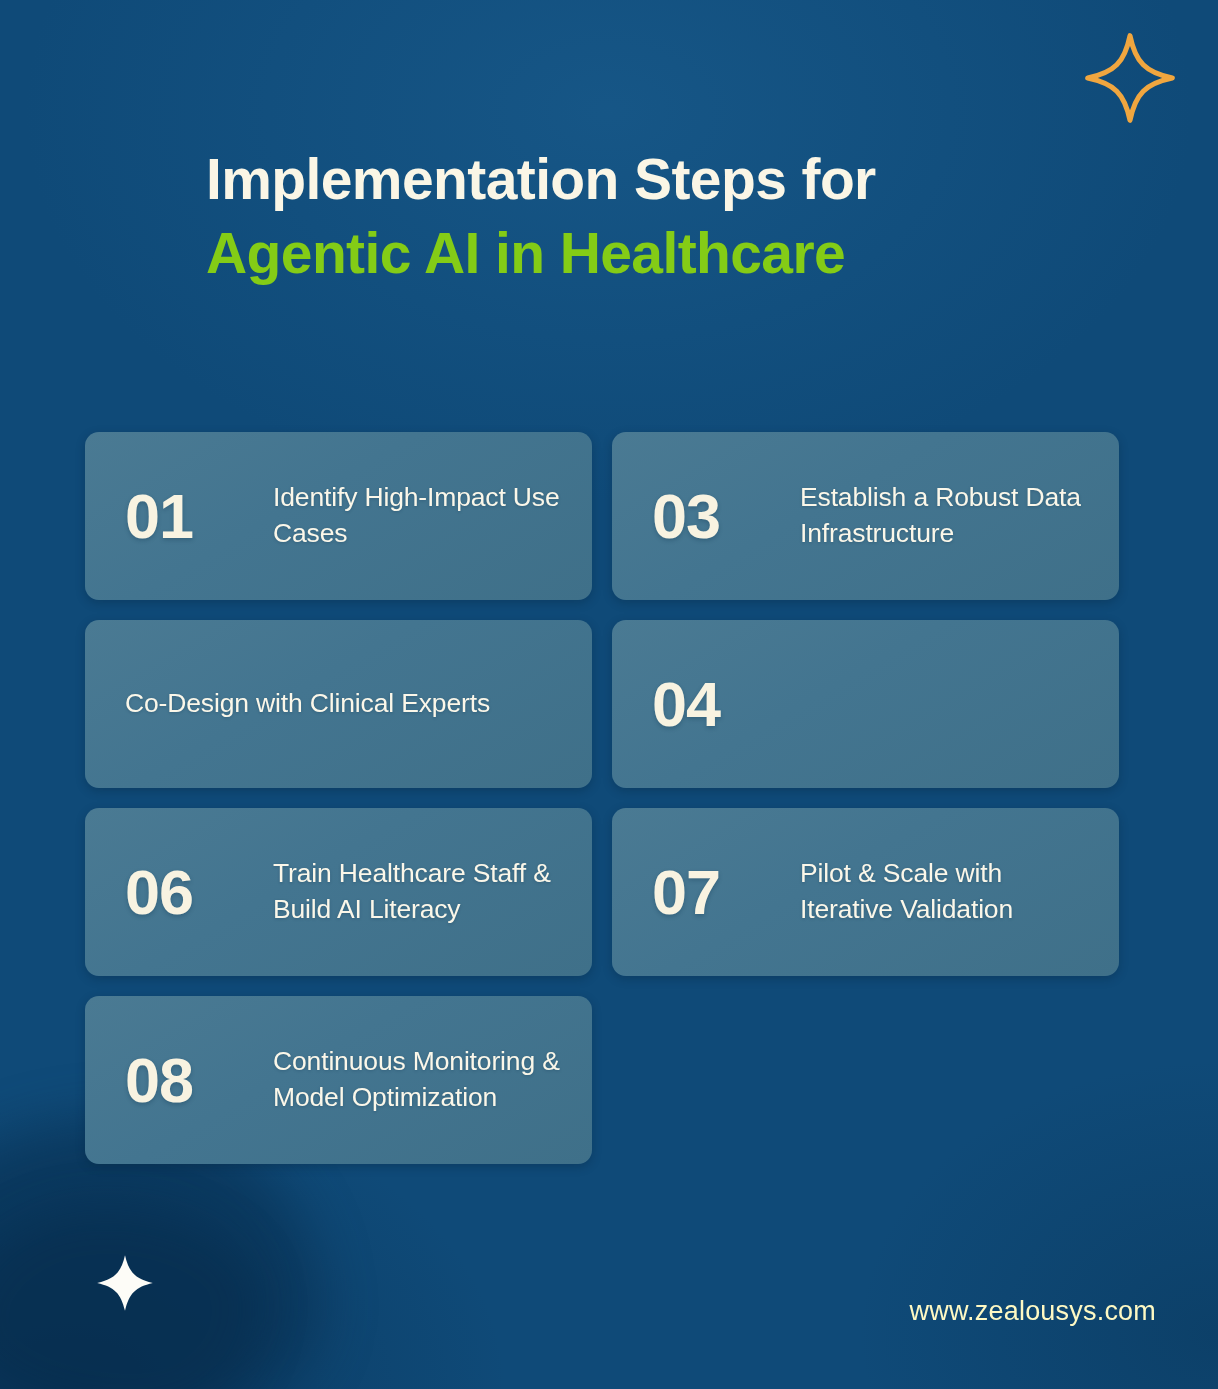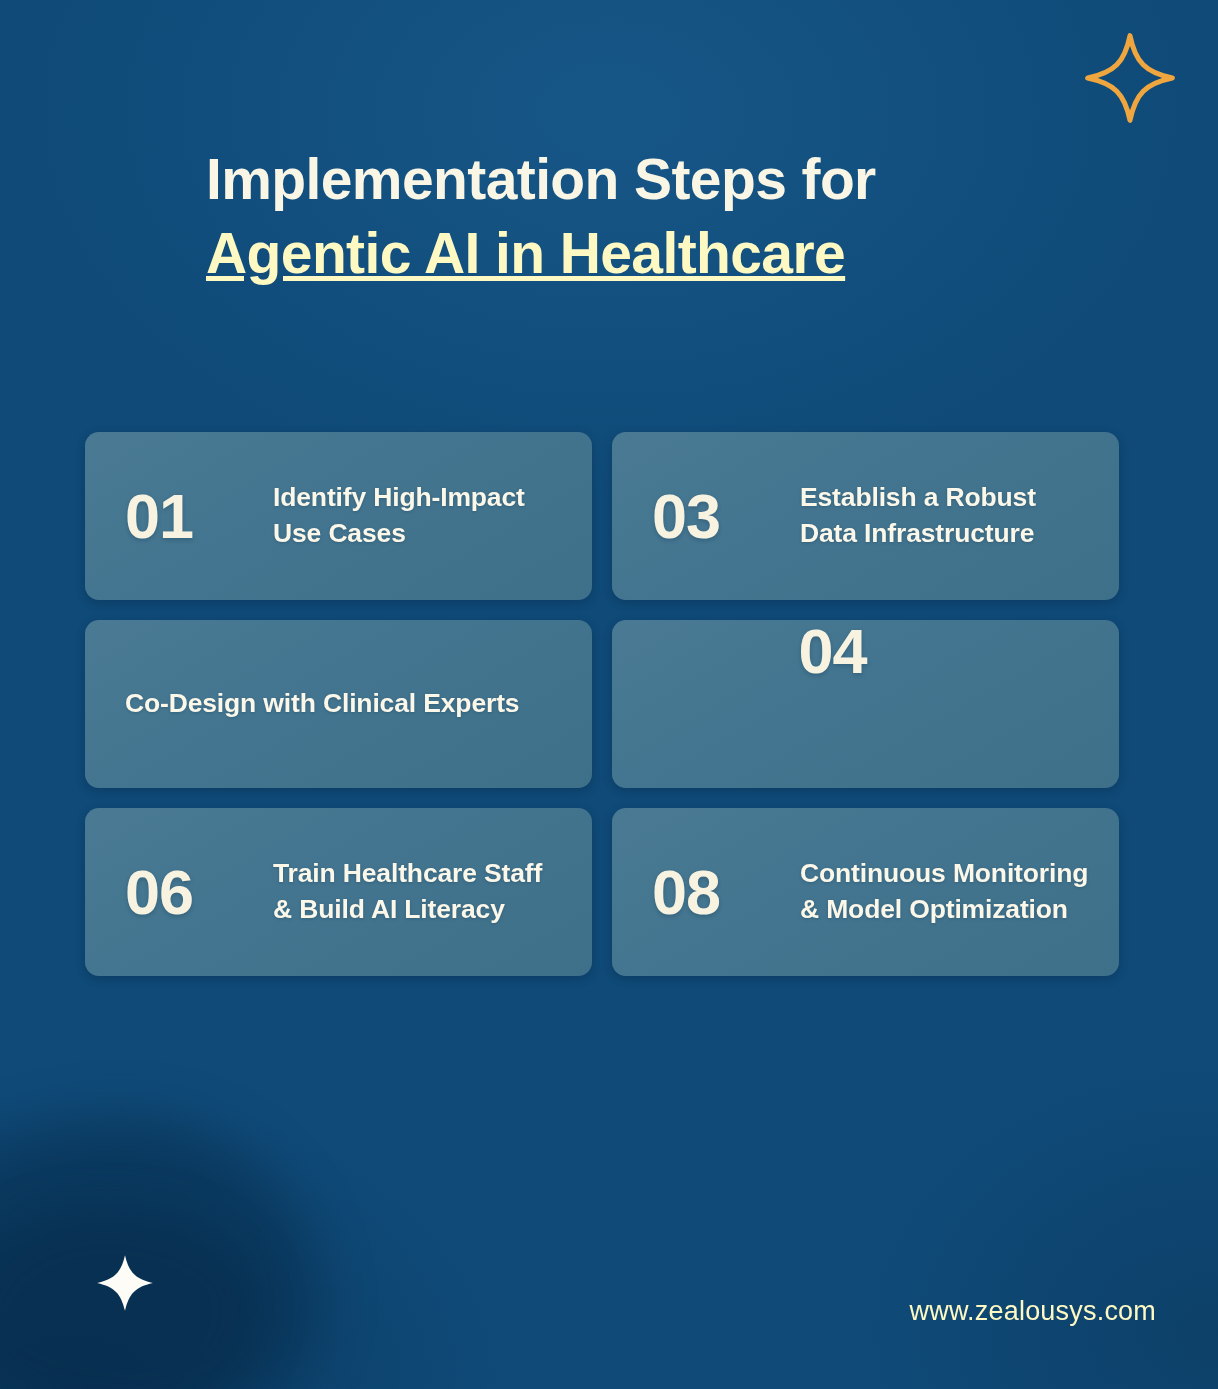--- a/index.html
+++ b/index.html
@@ -68,21 +68,21 @@
     margin-left: 24px;
   }
   .title-line {
     font-size: 57px;
     font-weight: 700;
     letter-spacing: -0.6px;
     line-height: 1.30;
     white-space: nowrap;
   }
   .title-line-1 { color:#FAF6E6; }
-  .title-line-2 { color:#fef9c3;text-decoration:underline; }
+  .title-line-2 { color:#84cc16; }
 
   
   #card-grid {
     position:absolute;
     left:85px; top:432px;
     width:1050px;
     display:grid;
     grid-template-columns: 507px 507px;
     column-gap: 36px;
     row-gap: 37px;
@@ -91,37 +91,37 @@
 
   .step-card {
     background: linear-gradient(150deg, #4a7a93 0%, #437590 42%, #3f7089 100%);
     border-radius: 14px;
     box-shadow: 0 3px 10px rgba(6,36,62,0.33);
     display:flex;
     align-items:center;
     padding: 0 26px 0 40px;
     min-height: 168px;
   }
-  .step-card.tall { min-height: 168px; flex-direction: column; }
+  .step-card.tall { min-height: 168px; }
 
   .step-num {
     color:#F8F3E1;
     font-size: 63px;
     font-weight: 700;
     line-height: 1;
     letter-spacing: -1px;
     flex: 0 0 auto;
     width: 148px;
     text-shadow: 0 2px 4px rgba(10,45,72,0.28);
   }
 
   .step-text {
     color:#FBF7E9;
     font-size: 26.5px;
-    font-weight: 700;
+    font-weight: 400;
     line-height: 1.35;
     letter-spacing: -0.15px;
     text-shadow: 0 1px 3px rgba(10,45,72,0.25);
   }
 
   
   #footer-url {
     position:absolute;
     right: 62px; bottom: 62px;
     color:#fef9c3;
@@ -170,20 +170,24 @@
   <div class="step-card tall">
     <div class="step-num">04</div>
   </div>
 
 
   <div class="step-card">
     <div class="step-num">06</div>
     <div class="step-text">Train Healthcare Staff &amp; Build AI Literacy</div>
   </div>
 
+  <div class="step-card">
+    <div class="step-num">07</div>
+    <div class="step-text">Pilot &amp; Scale with Iterative Validation</div>
+  </div>
 
   <div class="step-card">
     <div class="step-num">08</div>
     <div class="step-text">Continuous Monitoring &amp; Model Optimization</div>
   </div>
 
 </div>
 
 <div id="footer-url">www.zealousys.com</div>
 

